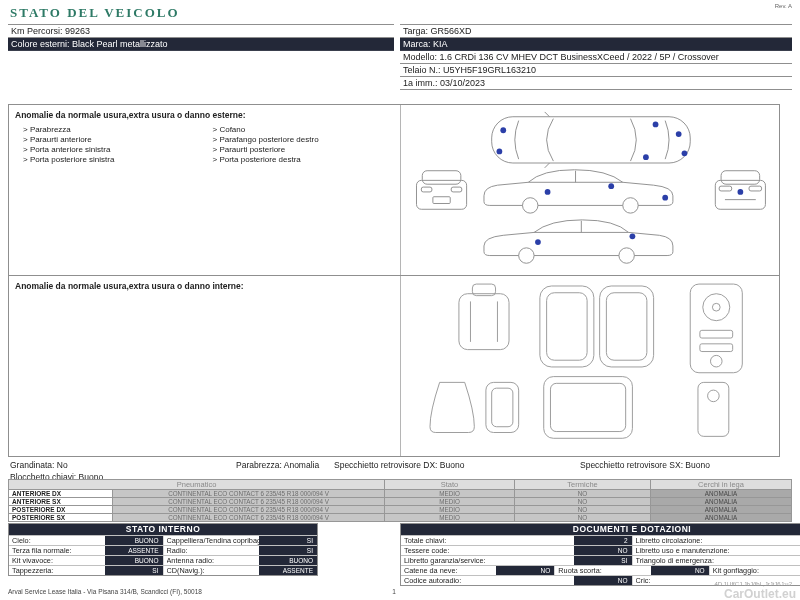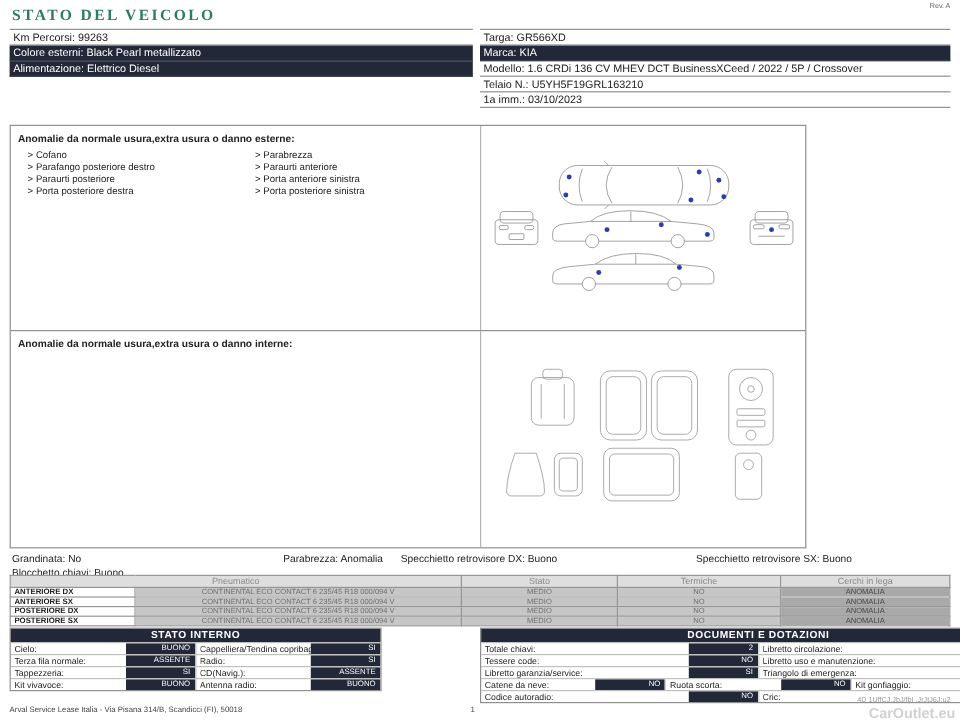--- a/index.html
+++ b/index.html
@@ -10,21 +10,21 @@
          font-size:13px;font-weight:bold;letter-spacing:2px;color:#2e7a66}
   .rev{position:absolute;top:3px;right:8px;font-size:6px;color:#666}
 
   .hdr{position:absolute;top:24px;font-size:9px;border-top:1px solid #8f8f8f}
   #hdr-left{left:8px;width:386px}
   #hdr-right{left:400px;width:392px}
   .hdr-row{border-bottom:1px solid #8f8f8f;padding:1px 3px;line-height:10px;min-height:12px}
   .hdr-row.dark{background:#232838;color:#fff;border-color:#3a3f4d}
   .hdr-row .val{font-weight:normal}
 
-  .main-box{position:absolute;top:104px;left:8px;width:664px;height:353px;border:1px solid #8f8f8f;background:#fff}
+  .main-box{position:absolute;top:104px;left:8px;width:772px;height:353px;border:1px solid #8f8f8f;background:#fff}
   .section{display:flex;width:100%}
   .sec-ext{height:171px;border-bottom:1px solid #8f8f8f}
   .sec-int{height:180px}
   .sec-text{width:392px;border-right:1px solid #b5b5b5;padding:5px 6px}
   .sec-diag{flex:1;position:relative;padding:2px}
   .sec-diag svg{width:100%;height:100%;display:block}
   .sec-head{font-size:8.5px;font-weight:bold;margin-bottom:5px}
   .ext-cols{display:flex}
   .ext-col{width:50%;padding-left:8px}
   .ext-item{font-size:8px;line-height:10px;white-space:nowrap}
@@ -65,47 +65,46 @@
 </style>
 </head>
 <body>
 
 <div class="title">STATO DEL VEICOLO</div>
 <div class="rev">Rev. A</div>
 
 <div class="hdr" id="hdr-left">
     <div class="hdr-row"><span class="lab">Km Percorsi: </span><span class="val">99263</span></div>
     <div class="hdr-row dark"><span class="lab">Colore esterni: </span><span class="val">Black Pearl metallizzato</span></div>
-    <div class="hdr-row dark"><span class="lab">Alimentazione: </span><span class="val">Elettrico Diesel</span></div>
   </div>
 <div class="hdr" id="hdr-right">
     <div class="hdr-row"><span class="lab">Targa: </span><span class="val">GR566XD</span></div>
     <div class="hdr-row dark"><span class="lab">Marca: </span><span class="val">KIA</span></div>
     <div class="hdr-row"><span class="lab">Modello: </span><span class="val">1.6 CRDi 136 CV MHEV DCT BusinessXCeed / 2022 / 5P / Crossover</span></div>
     <div class="hdr-row"><span class="lab">Telaio N.: </span><span class="val">U5YH5F19GRL163210</span></div>
     <div class="hdr-row"><span class="lab">1a imm.: </span><span class="val">03/10/2023</span></div>
   </div>
 
 <div class="main-box">
 
   <div class="section sec-ext">
     <div class="sec-text">
       <div class="sec-head">Anomalie da normale usura,extra usura o danno esterne:</div>
       <div class="ext-cols">
+        <div class="ext-col" id="ext-col2">
+            <div class="ext-item">Parabrezza</div>
+            <div class="ext-item">Paraurti anteriore</div>
+            <div class="ext-item">Porta anteriore sinistra</div>
+            <div class="ext-item">Porta posteriore sinistra</div>
+          </div>
         <div class="ext-col" id="ext-col1">
             <div class="ext-item">Cofano</div>
             <div class="ext-item">Parafango posteriore destro</div>
             <div class="ext-item">Paraurti posteriore</div>
             <div class="ext-item">Porta posteriore destra</div>
-          </div>
-        <div class="ext-col" id="ext-col2">
-            <div class="ext-item">Parabrezza</div>
-            <div class="ext-item">Paraurti anteriore</div>
-            <div class="ext-item">Porta anteriore sinistra</div>
-            <div class="ext-item">Porta posteriore sinistra</div>
           </div>
       </div>
     </div>
     <div class="sec-diag">
       <svg viewBox="0 0 388 168">
         <g class="diag-stroke">
           <g>
             <rect x="92" y="8" width="206" height="48" rx="22"></rect>
             <path d="M156,10 q-14,22 0,44"></path>
             <path d="M236,10 q12,22 0,44"></path>
@@ -282,36 +281,36 @@
           <span class="plab">Terza fila normale:</span>
           <span class="badge">ASSENTE</span>
         </div>
         <div class="pair-cell">
           <span class="plab">Radio:</span>
           <span class="badge">SI</span>
         </div>
       </div>
       <div class="pair-row">
         <div class="pair-cell">
+          <span class="plab">Kit vivavoce:</span>
+          <span class="badge">BUONO</span>
+        </div>
+        <div class="pair-cell">
+          <span class="plab">Antenna radio:</span>
+          <span class="badge">BUONO</span>
+        </div>
+      </div>
+      <div class="pair-row">
+        <div class="pair-cell">
           <span class="plab">Tappezzeria:</span>
           <span class="badge">SI</span>
         </div>
         <div class="pair-cell">
           <span class="plab">CD(Navig.):</span>
           <span class="badge">ASSENTE</span>
-        </div>
-      </div>
-      <div class="pair-row">
-        <div class="pair-cell">
-          <span class="plab">Kit vivavoce:</span>
-          <span class="badge">BUONO</span>
-        </div>
-        <div class="pair-cell">
-          <span class="plab">Antenna radio:</span>
-          <span class="badge">BUONO</span>
         </div>
       </div>
     </div>
 </div>
 
 <div class="btable" id="documenti">
   <div class="bar">DOCUMENTI E DOTAZIONI</div>
   <div id="doc-rows">
       <div class="pair-row">
         <div class="pair-cell">

